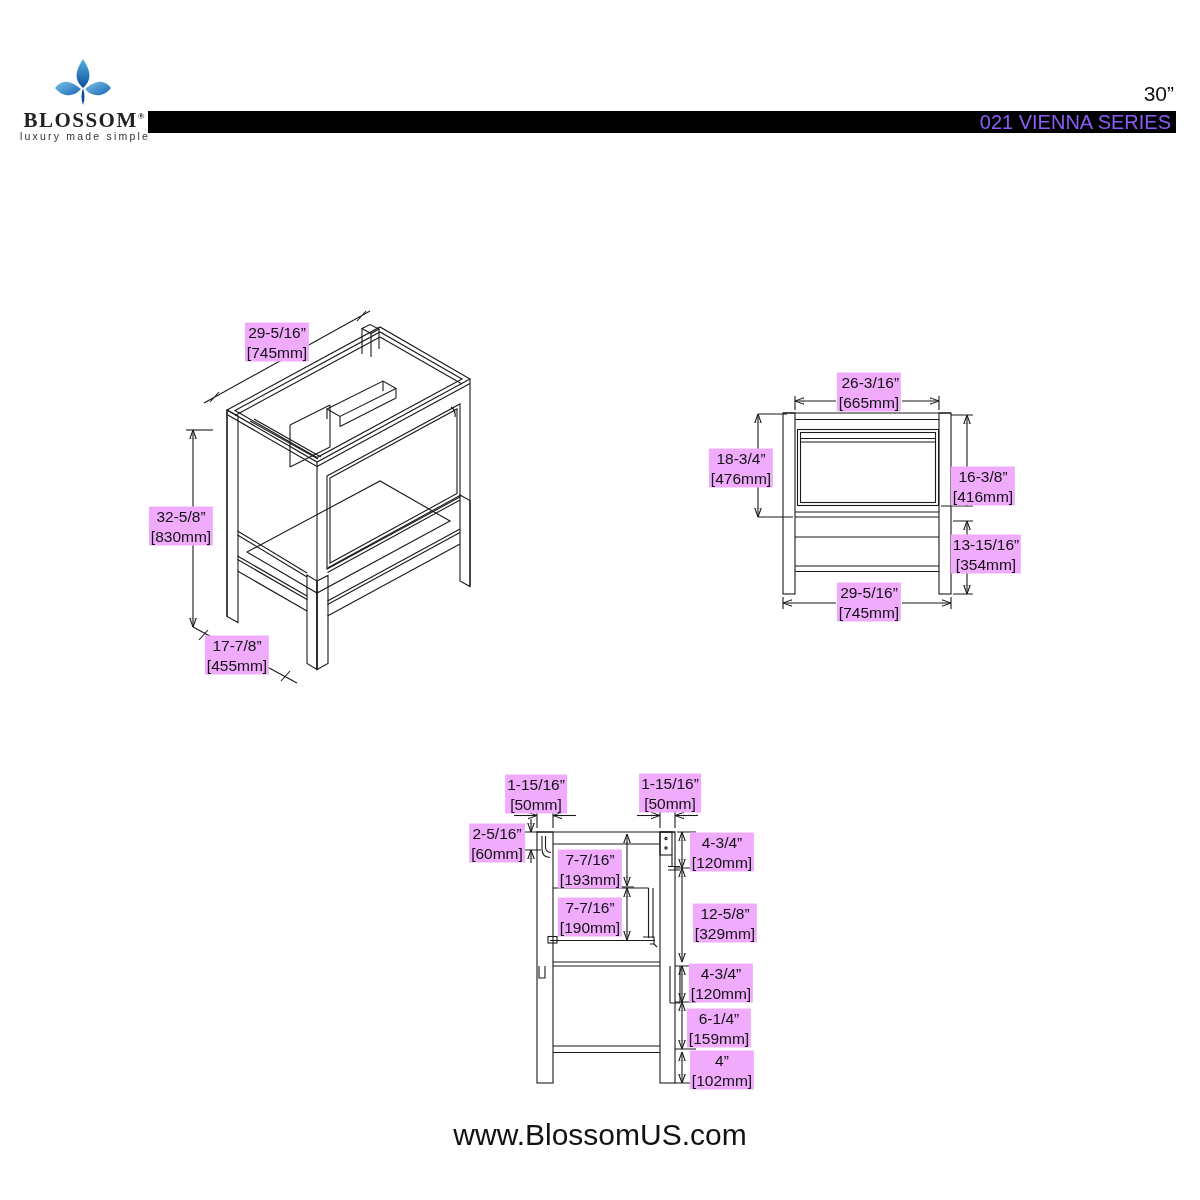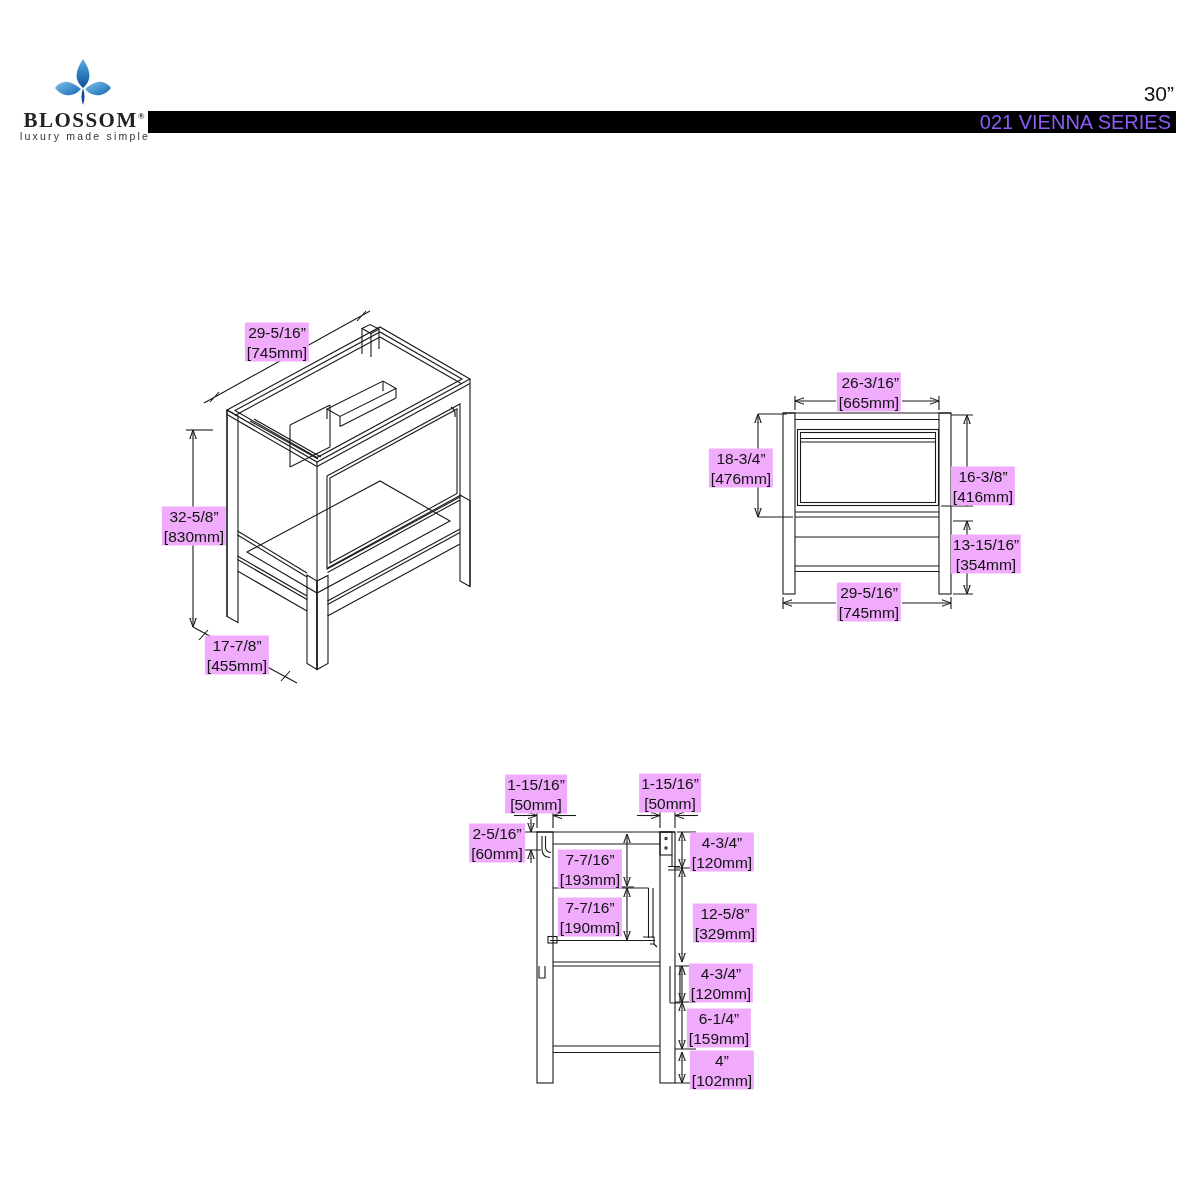--- a/index.html
+++ b/index.html
@@ -191,21 +191,21 @@
       <line class="dim" x1="682" y1="966" x2="682" y2="1002" marker-start="url(#arr)" marker-end="url(#arr)"></line>
       <line class="dim" x1="682" y1="1002" x2="682" y2="1049" marker-start="url(#arr)" marker-end="url(#arr)"></line>
       <line class="dim" x1="682" y1="1052" x2="682" y2="1083" marker-start="url(#arr)" marker-end="url(#arr)"></line>
     </g>
   </svg>
 
   <div class="dim-label" style="left:277px;top:342px;">
     <span>29-5/16”</span>
       <span>[745mm]</span>
   </div>
-  <div class="dim-label" style="left:194px;top:526px;text-align:center;">
+  <div class="dim-label" style="left:181px;top:526px;text-align:center;">
     <span>32-5/8”</span>
       <span>[830mm]</span>
   </div>
   <div class="dim-label" style="left:237px;top:655px;">
     <span>17-7/8”</span>
       <span>[455mm]</span>
   </div>
 
   <div class="dim-label" style="left:869px;top:392px;align-items:flex-end;">
     <span>26-3/16”</span>
@@ -262,14 +262,15 @@
   </div>
   <div class="dim-label" style="left:719px;top:1028px;">
     <span>6-1/4”</span>
       <span>[159mm]</span>
   </div>
   <div class="dim-label" style="left:722px;top:1070px;">
     <span>4”</span>
       <span>[102mm]</span>
   </div>
 
+  <div class="footer">www.BlossomUS.com</div>
 
 </div>
 
 </body></html>

